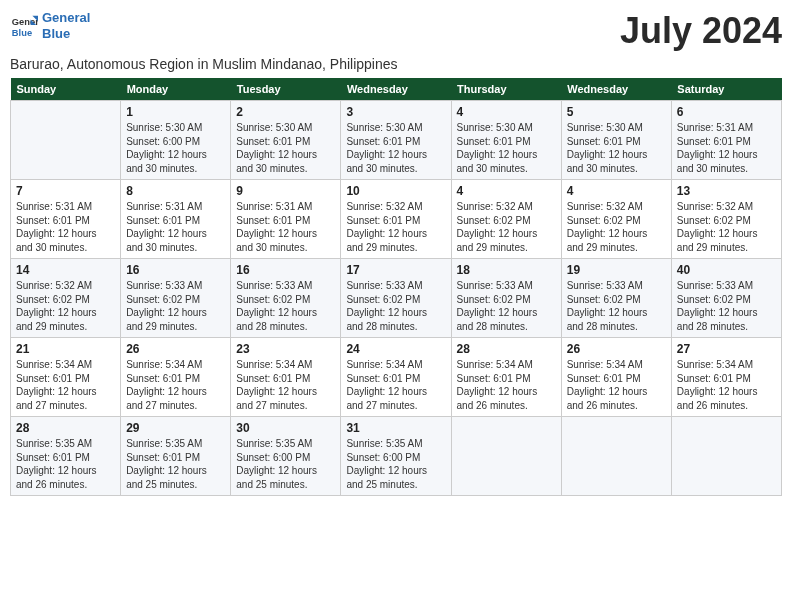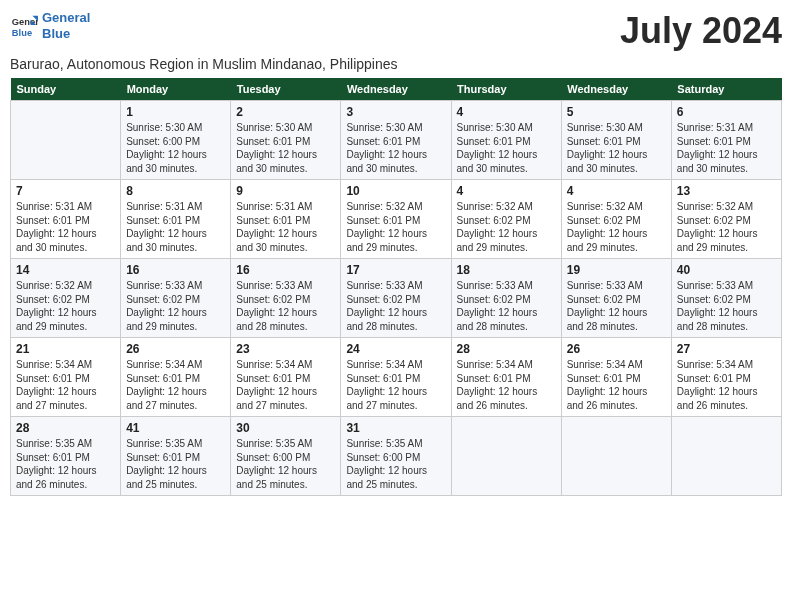--- a/index.html
+++ b/index.html
@@ -239,21 +239,21 @@
           <span class="day-number">27</span>
           <div class="day-info">Sunrise: 5:34 AM<br>Sunset: 6:01 PM<br>Daylight: 12 hours<br>and 26 minutes.</div>
         </td>
       </tr>
       <tr>
         <td>
           <span class="day-number">28</span>
           <div class="day-info">Sunrise: 5:35 AM<br>Sunset: 6:01 PM<br>Daylight: 12 hours<br>and 26 minutes.</div>
         </td>
         <td>
-          <span class="day-number">41</span>
+          <span class="day-number">29</span>
           <div class="day-info">Sunrise: 5:35 AM<br>Sunset: 6:01 PM<br>Daylight: 12 hours<br>and 25 minutes.</div>
         </td>
         <td>
           <span class="day-number">30</span>
           <div class="day-info">Sunrise: 5:35 AM<br>Sunset: 6:00 PM<br>Daylight: 12 hours<br>and 25 minutes.</div>
         </td>
         <td>
           <span class="day-number">31</span>
           <div class="day-info">Sunrise: 5:35 AM<br>Sunset: 6:00 PM<br>Daylight: 12 hours<br>and 25 minutes.</div>
         </td>

